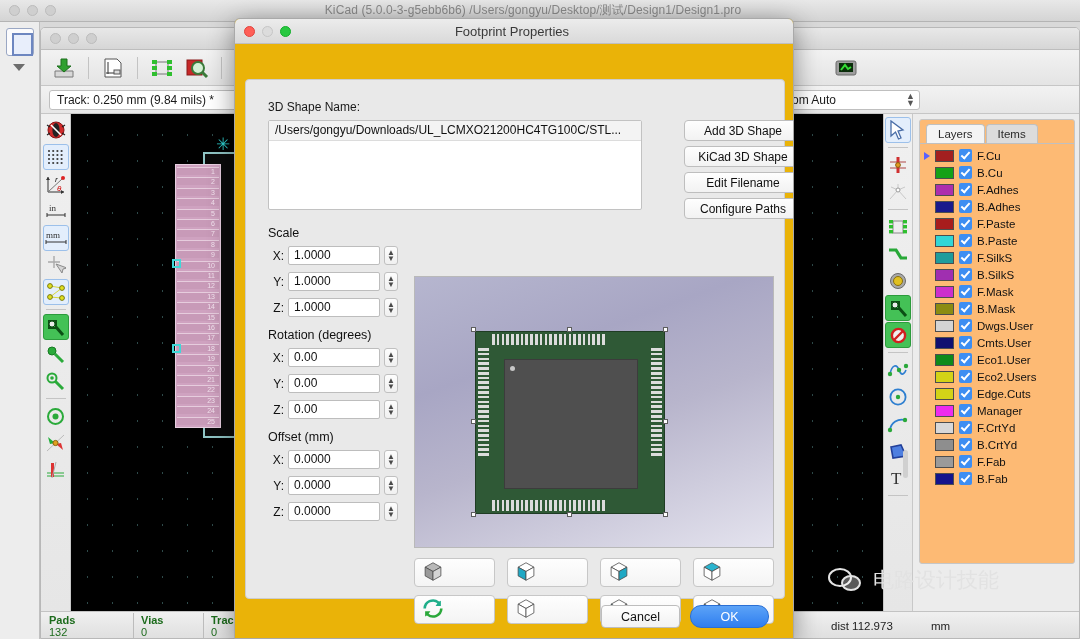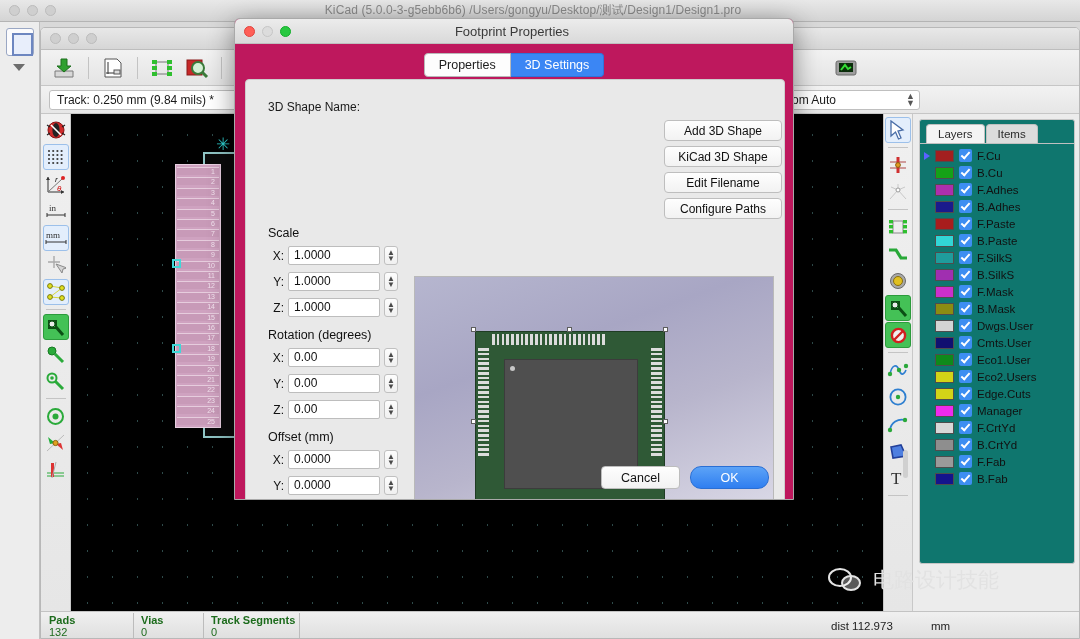--- a/index.html
+++ b/index.html
@@ -123,21 +123,21 @@
   }
 
   .layers-panel {
     width: 168px; background: #ececec; position: relative;
   }
   .layers-title {
     padding: 4px 0 3px 8px; font-size: 12px; color: #222;
     border-bottom: 1px solid #cfcfcf;
   }
   .layers-box {
-    margin: 5px 6px; background: #0f766e;
+    margin: 5px 6px; background: #fdba74;
     border: 1px solid #c6c6c6; border-radius: 3px; height: 445px;
     overflow: hidden;
   }
   .ltabs { display: flex; padding: 4px 0 0 6px; gap: 1px; }
   .ltab {
     padding: 3px 11px 3px; font-size: 11.5px; color: #2b2b2b;
     border: 1px solid #c0c0c0; border-bottom: none;
     border-radius: 4px 4px 0 0; background: #dcdcdc;
   }
   .ltab.active { background: #f4f4f4; }
@@ -186,22 +186,22 @@
   }
   .wm-bubble { position: relative; width: 40px; height: 24px; }
   .wm-bubble .b1, .wm-bubble .b2 {
     position: absolute; border: 2px solid #e4e4e4; border-radius: 50%;
   }
   .wm-bubble .b1 { left: 0; top: 0; width: 24px; height: 19px; }
   .wm-bubble .b2 { left: 13px; top: 7px; width: 20px; height: 16px; background: rgba(255,255,255,.35); }
 
   
   .dlg {
-    position: absolute; left: 234px; top: 18px; width: 560px; height: 482px;
-    background: #be185d; border: 1px solid #a9a9a9;
+    position: absolute; left: 234px; top: 18px; width: 560px; height: 621px;
+    background: #eab308; border: 1px solid #a9a9a9;
     border-radius: 6px 6px 0 0;
     box-shadow: 0 5px 26px rgba(0,0,0,.42);
     z-index: 10; overflow: hidden;
   }
   .dlg-titlebar {
     height: 25px; background: linear-gradient(#ececec, #d9d9d9);
     border-bottom: 1px solid #bfbfbf; display: flex; align-items: center;
   }
   .dlg-title {
     flex: 1; text-align: center; font-size: 13px; color: #3a3a3a;
@@ -225,21 +225,21 @@
   .lbl { font-size: 12px; color: #1a1a1a; }
   .pathfield {
     position: absolute; left: 22px; top: 40px; width: 374px; height: 90px;
     background: #fff; border: 1px solid #c2c2c2; border-radius: 2px;
   }
   .pathfield .row1 {
     height: 20px; background: #f3f3f3; border-bottom: 1px solid #dcdcdc;
     font-size: 12px; color: #111; padding: 2px 0 0 6px; white-space: nowrap; overflow: hidden;
   }
   .side-btns {
-    position: absolute; left: 418px; top: 40px; width: 118px;
+    position: absolute; left: 438px; top: 40px; width: 118px;
     display: flex; flex-direction: column; gap: 5px;
   }
   .pushbtn {
     height: 21px; background: linear-gradient(#fefefe,#f2f2f2);
     border: 1px solid #bebebe; border-radius: 4px;
     font-size: 12px; color: #101010;
     display: flex; align-items: center; justify-content: center;
   }
 
   .group-lbl { position: absolute; font-size: 12.5px; color: #111; }
@@ -849,29 +849,28 @@
   <div class="dlg">
     <div class="dlg-titlebar">
       <div class="mac-dots">
         <div class="mac-dot dot-red"></div>
         <div class="mac-dot dot-yellow"></div>
         <div class="mac-dot dot-green"></div>
       </div>
       <div class="dlg-title">Footprint Properties</div>
     </div>
 
-    <div class="dlg-tabs" id="dialog-tabs">
-        <div class="seg">Properties</div>
-        <div class="seg active">3D Settings</div>
-      </div>
 
     <div class="dlg-body">
 
       <div class="lbl" style="position:absolute;left:22px;top:20px">3D Shape Name:</div>
 
+      <div class="pathfield">
+        <div class="row1">/Users/gongyu/Downloads/UL_LCMXO21200HC4TG100C/STL...</div>
+      </div>
 
       <div class="side-btns" id="side-buttons">
           <div class="pushbtn">Add 3D Shape</div>
           <div class="pushbtn">KiCad 3D Shape</div>
           <div class="pushbtn">Edit Filename</div>
           <div class="pushbtn">Configure Paths</div>
         </div>
 
       <div class="group-lbl" style="left:22px;top:146px">Scale</div>
       <div id="scale-fields">

